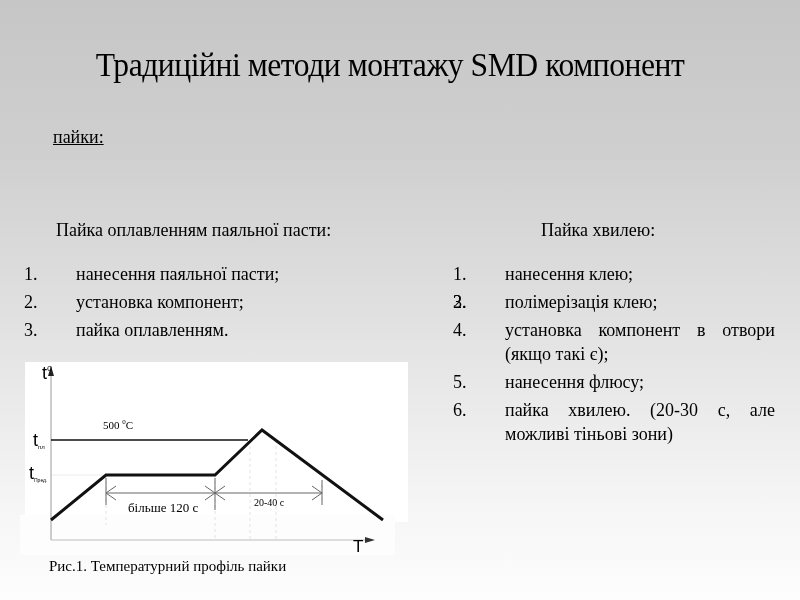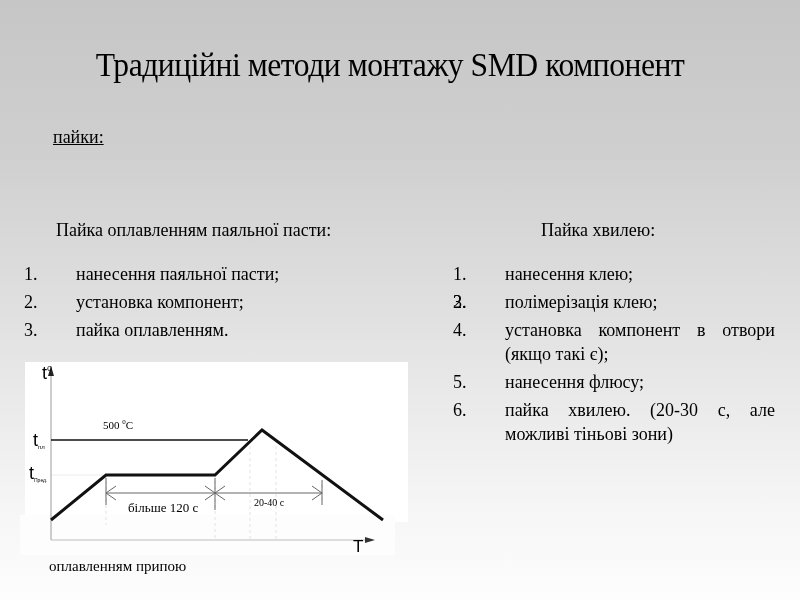--- a/index.html
+++ b/index.html
@@ -126,14 +126,14 @@
 
 <div class="lbl" style="left:33px; top:430px; font-size:18px; white-space:nowrap;"><span>t</span><sub style="font-size:6px; vertical-align:-3px;">пл</sub></div>
 <div class="lbl" style="left:29px; top:463px; font-size:18px; white-space:nowrap;"><span>t</span><sub style="font-size:5px; vertical-align:-3px;">Пред.</sub></div>
 
 <div class="lbl-serif" style="left:103px; top:418px; font-size:11px; white-space:nowrap;"><span>500</span> <sup style="font-size:7px;">0</sup><span>C</span></div>
 
 <div class="lbl-serif" style="left:128px; top:500px; font-size:13px; white-space:nowrap;">більше 120 с</div>
 <div class="lbl-serif" style="left:254px; top:497px; font-size:10px; white-space:nowrap;">20-40 с</div>
 
 <div class="caption">
-  <div>оплавленням припою</div>
+  <div>Рис.1. Температурний профіль пайки</div>
 </div>
 
 </body></html>

